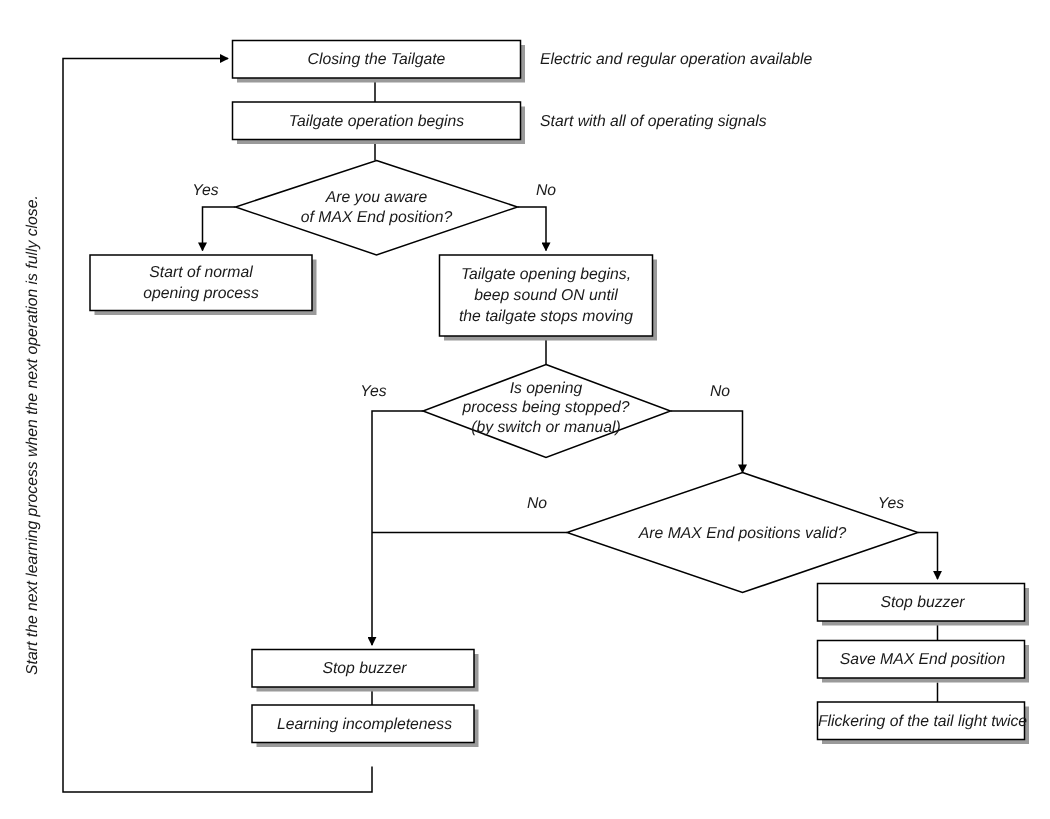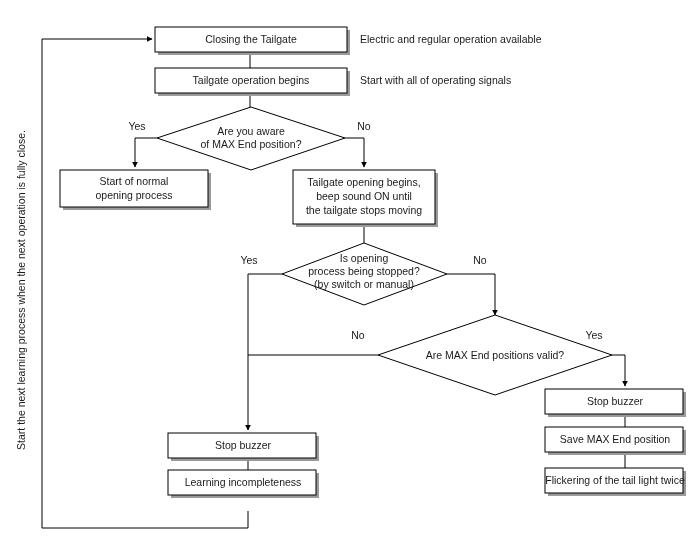--- a/index.html
+++ b/index.html
@@ -7,20 +7,21 @@
     padding: 0;
     background: #ffffff;
   }
   #canvas {
     position: relative;
     width: 700px;
     height: 546px;
     background: #ffffff;
     font-family: "Liberation Sans", sans-serif;
     overflow: hidden;
+    font-style: italic;
   }
   svg#flow {
     position: absolute;
     left: 0;
     top: 0;
     width: 700px;
     height: 546px;
   }
   .shape-rect {
     fill: #ffffff;

